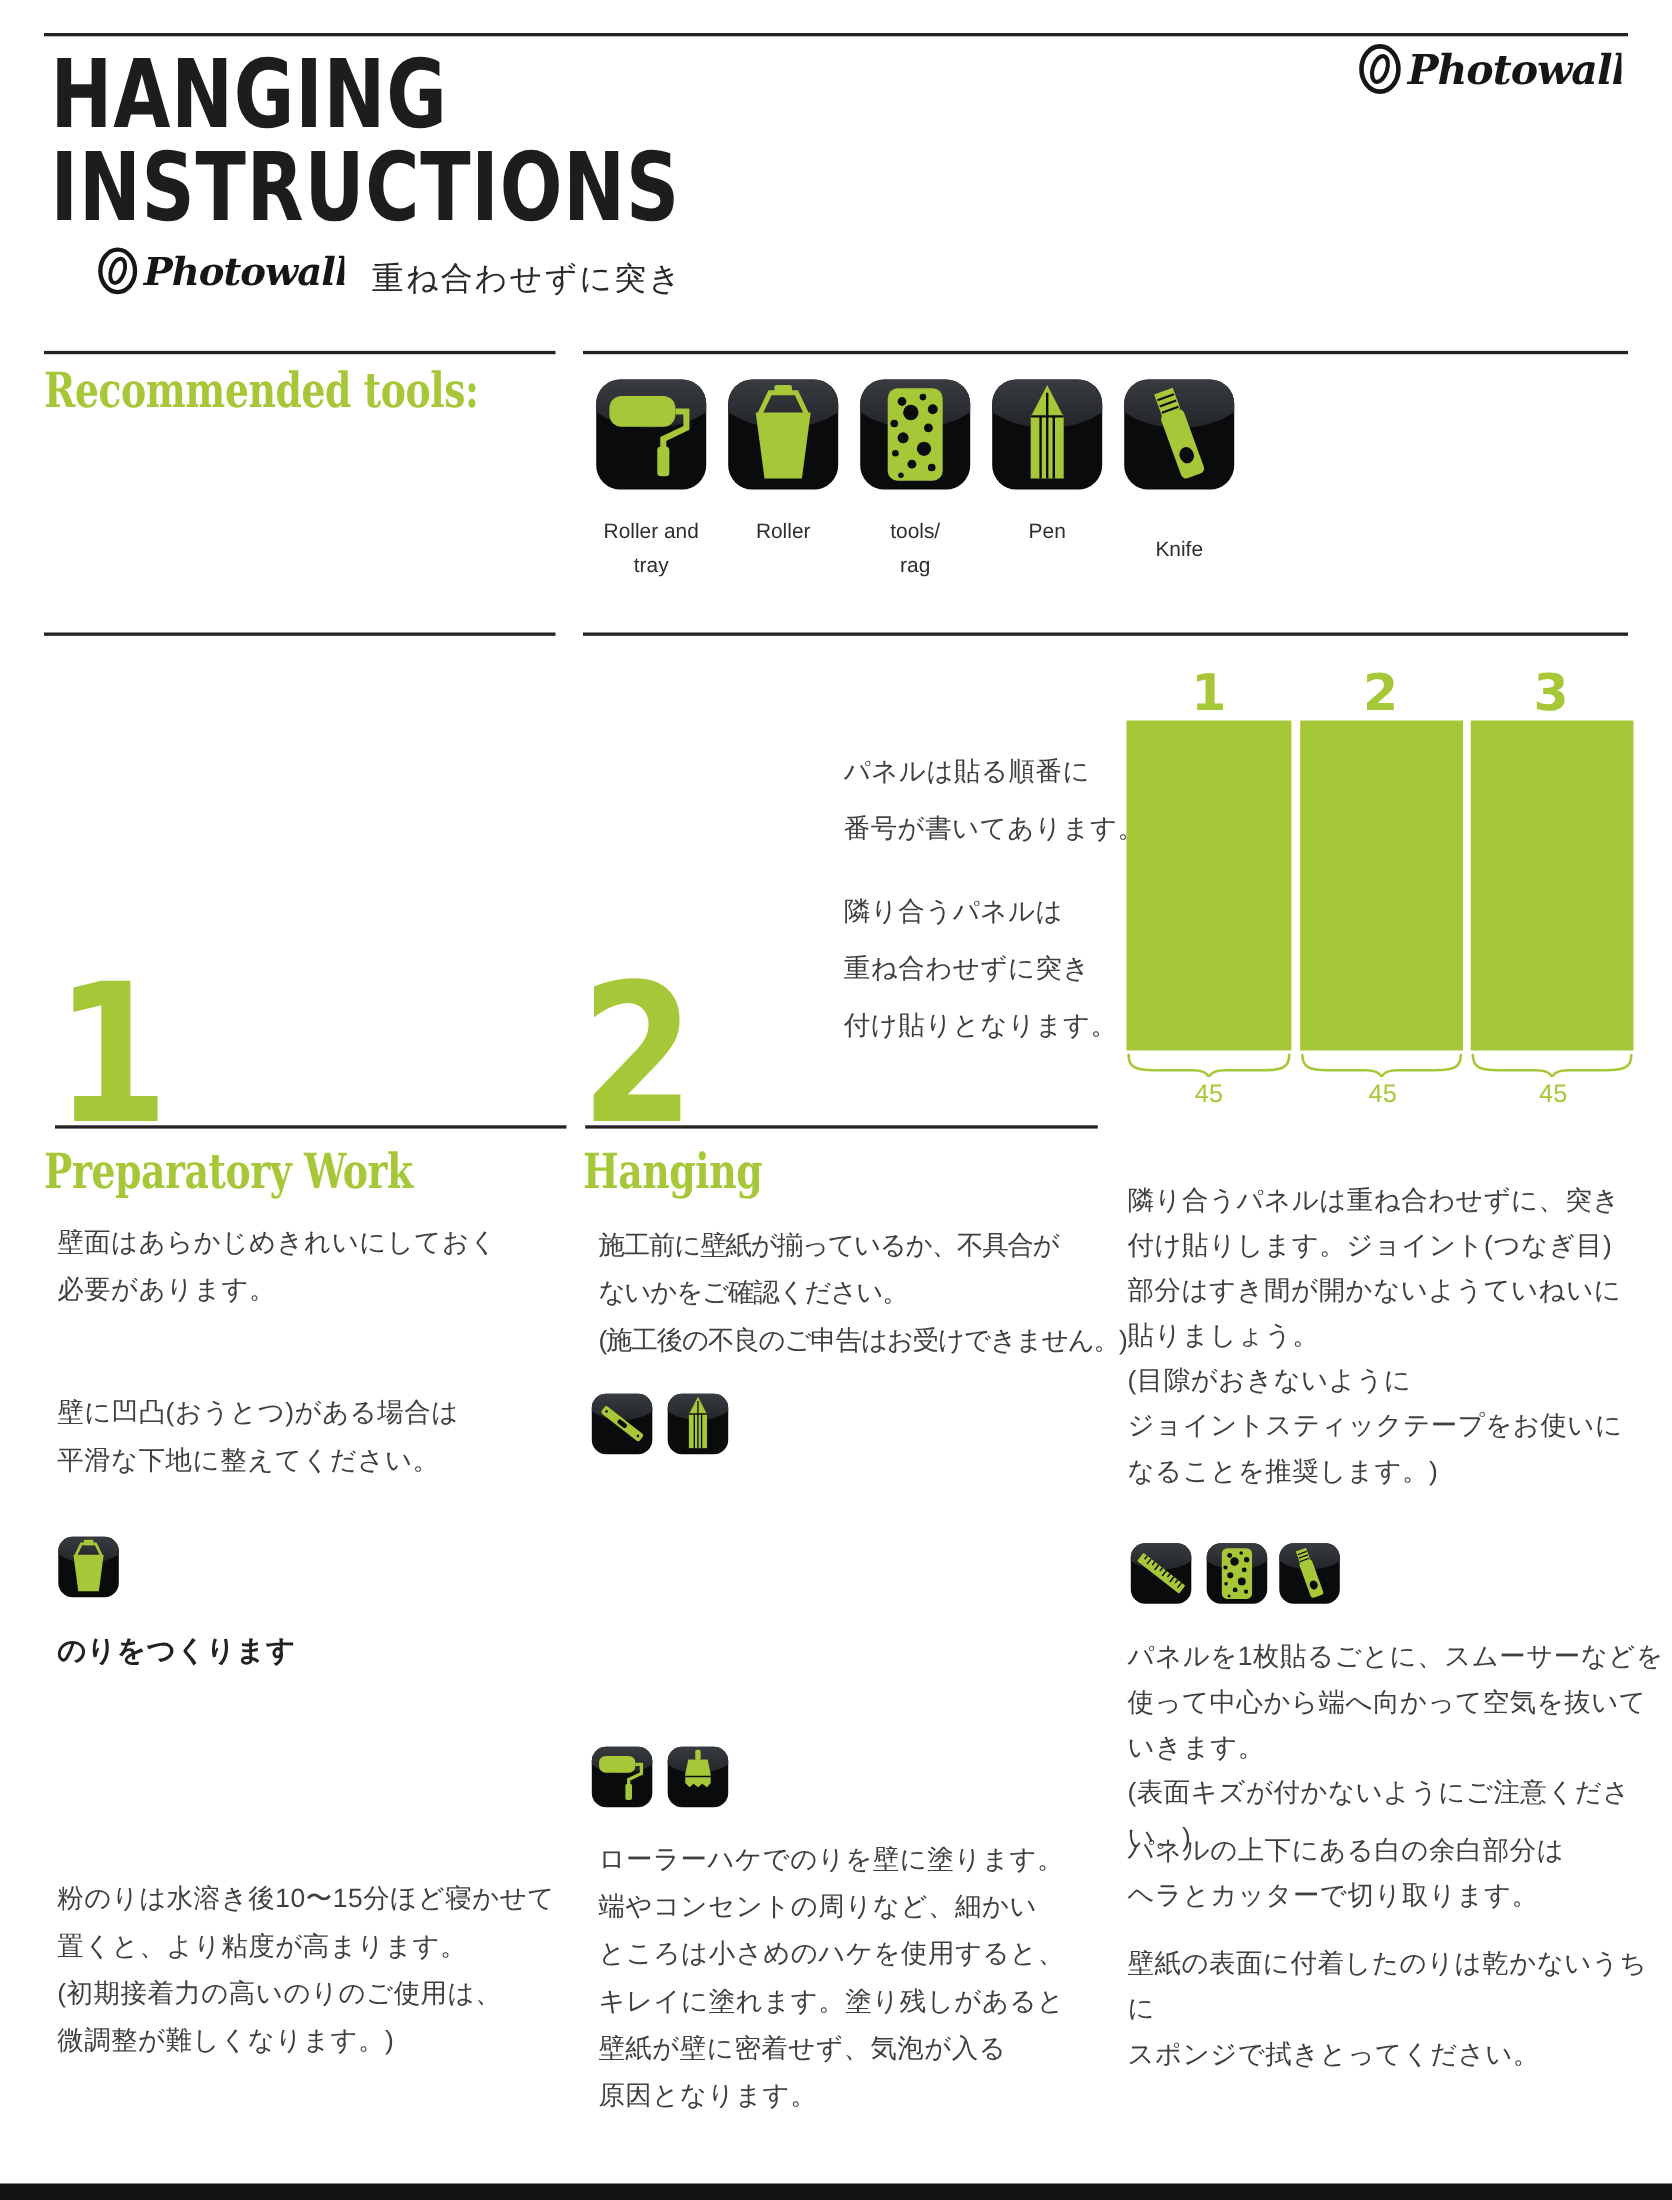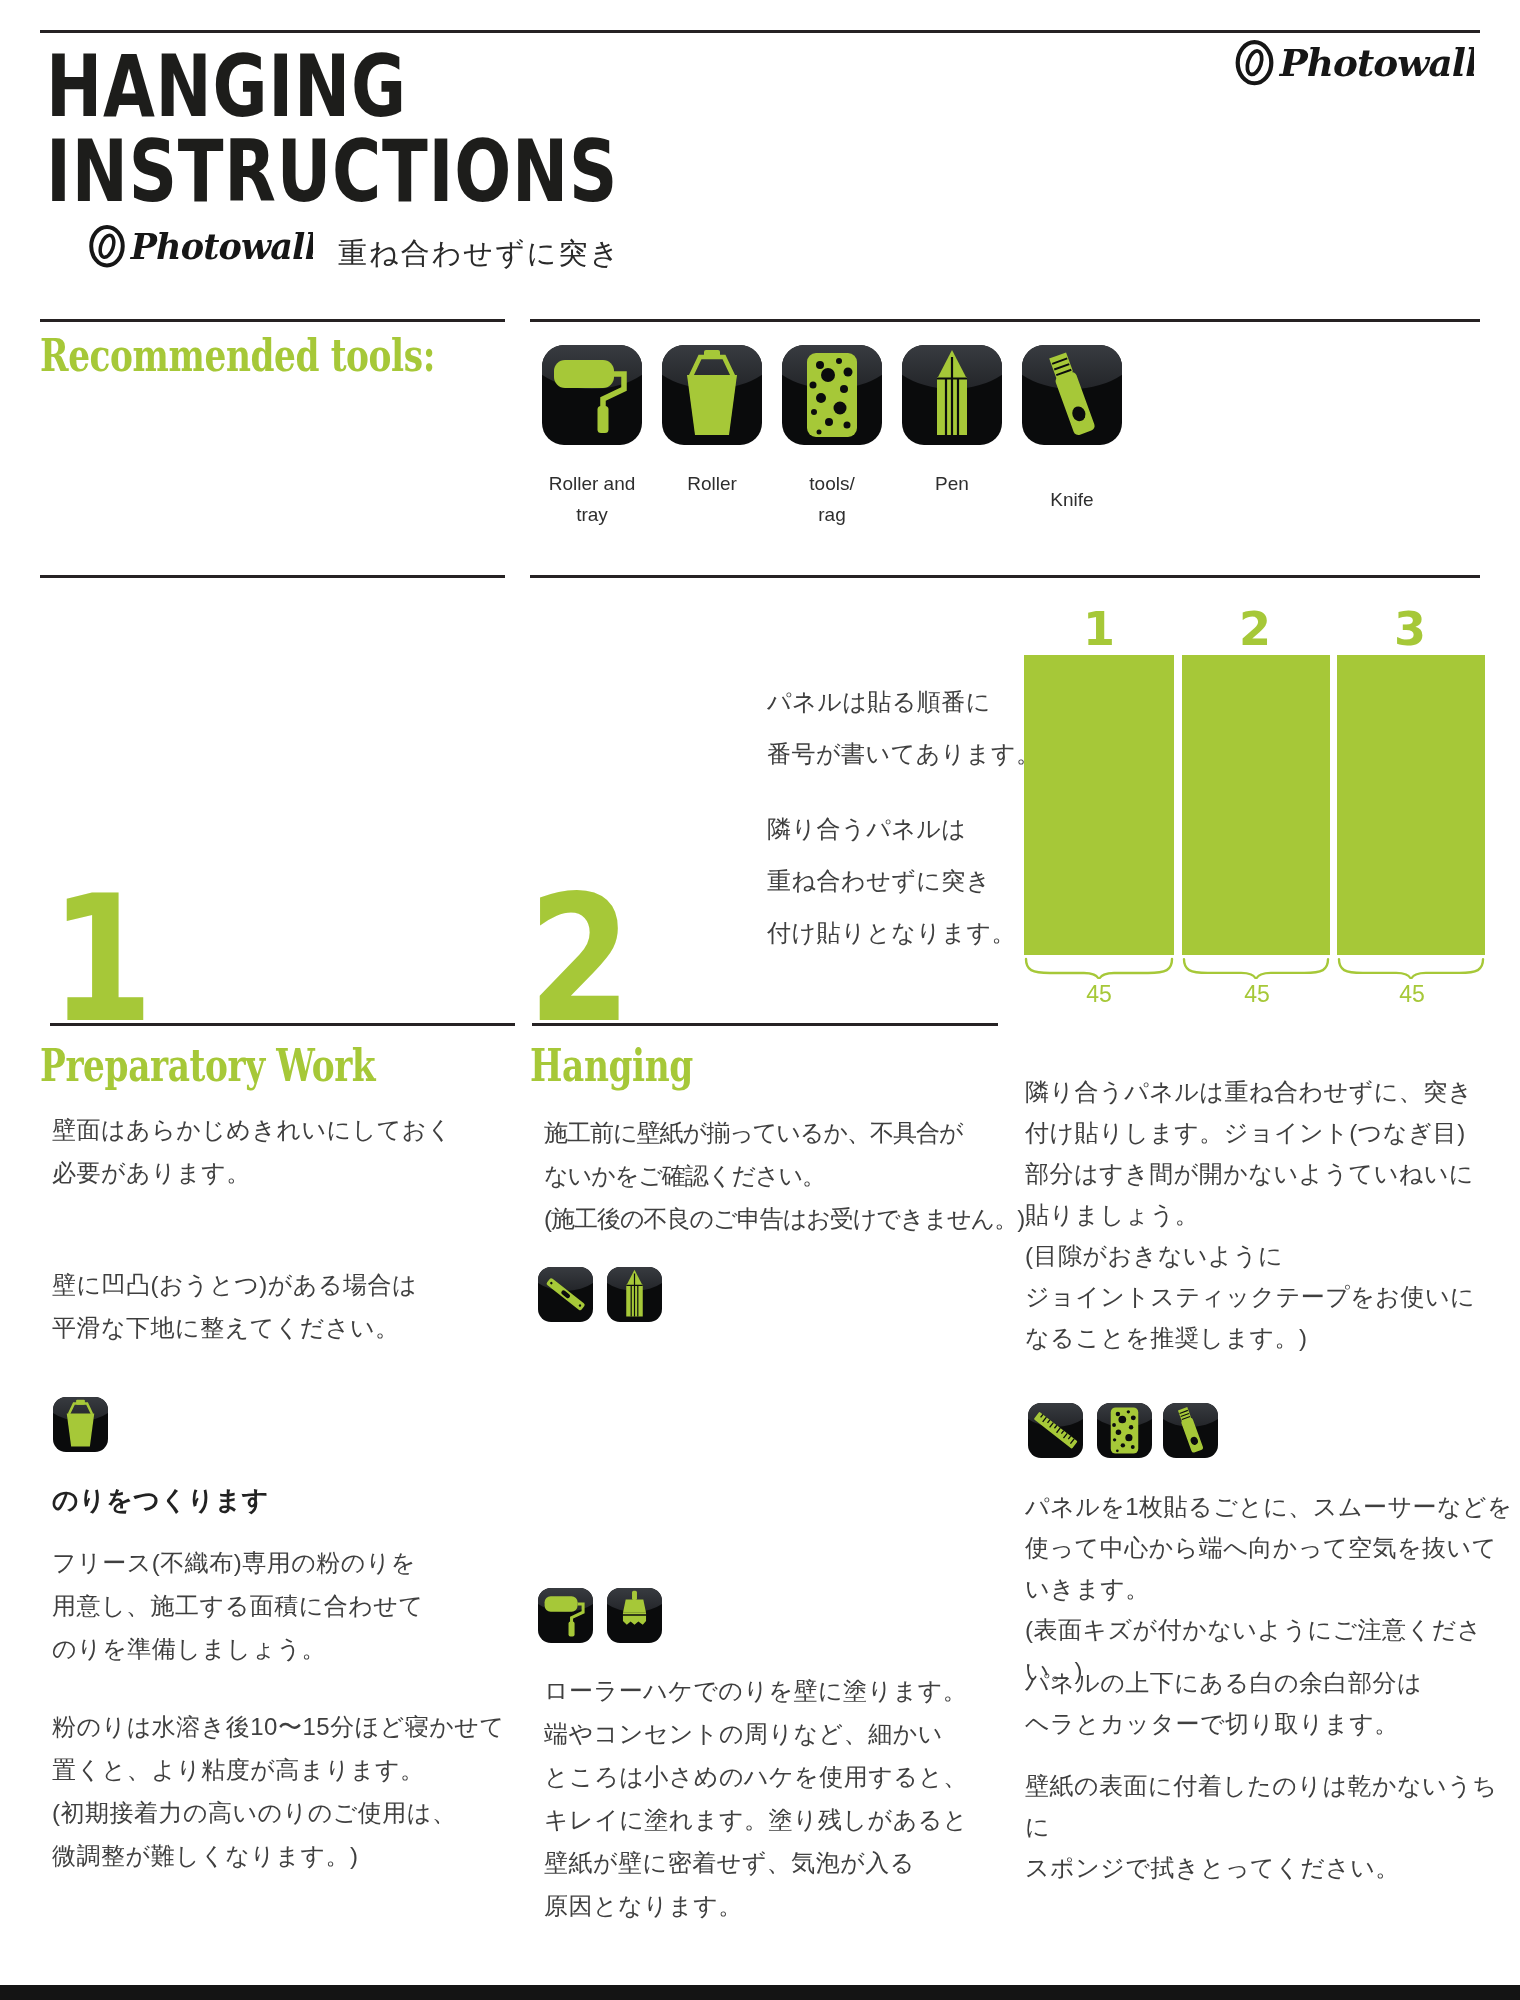--- a/index.html
+++ b/index.html
@@ -218,23 +218,20 @@
   <div class="jp lh43" style="left:52px;top:1108px;">壁面はあらかじめきれいにしておく
 必要があります。</div>
   <div class="jp lh43" style="left:52px;top:1231px;margin-top:32px;">壁に凹凸(おうとつ)がある場合は
 平滑な下地に整えてください。</div>
   <div class="tool-icon icon-sm" style="left:53px;top:1397px;">
     <svg viewBox="0 0 100 100">
         <use href="#glyph-bucket"></use>
       </svg>
     </div>
   <div class="jp jp-bold" style="left:52px;top:1483px;">のりをつくります</div>
-  <div class="jp lh43" style="left:52px;top:1541px;">フリース(不織布)専用の粉のりを
-用意し、施工する面積に合わせて
-のりを準備しましょう。</div>
   <div class="jp lh43" style="left:52px;top:1705px;">粉のりは水溶き後10〜15分ほど寝かせて
 置くと、より粘度が高まります。
 (初期接着力の高いのりのご使用は、
 微調整が難しくなります。)</div>
 
   <div class="jp lh43 tight" style="left:544px;top:1111px;">施工前に壁紙が揃っているか、不具合が
 ないかをご確認ください。
 (施工後の不良のご申告はお受けできません。)</div>
   <div class="tool-icon icon-sm" style="left:538px;top:1267px;">
     <svg viewBox="0 0 100 100">

